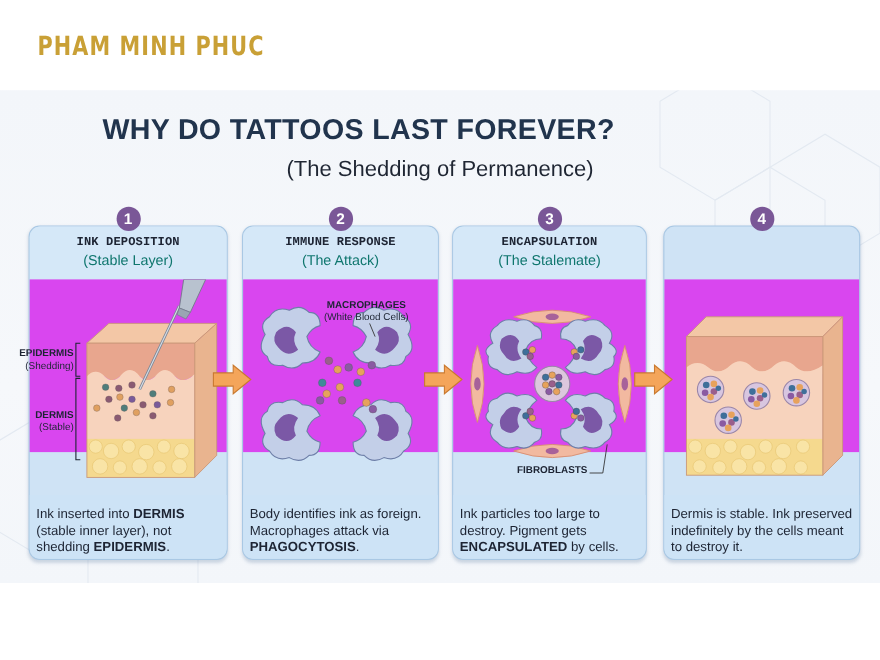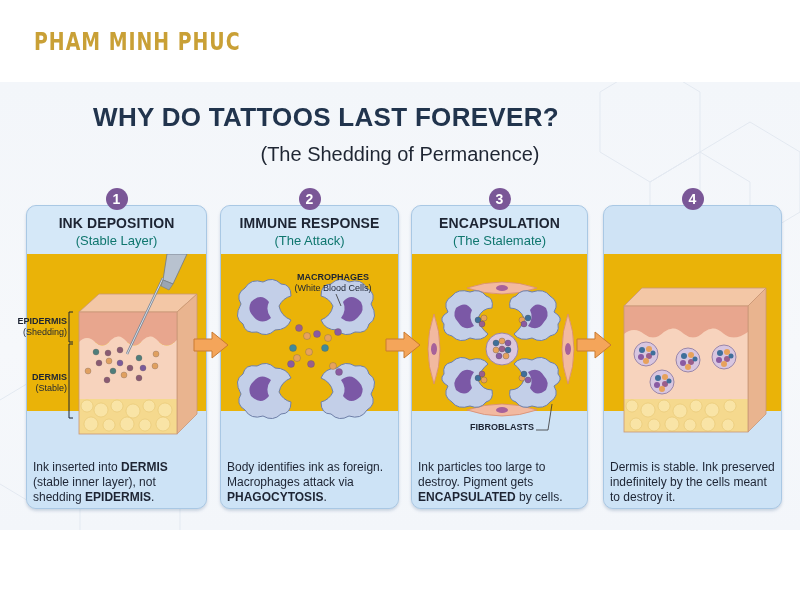--- a/index.html
+++ b/index.html
@@ -43,25 +43,25 @@
     position: absolute; top: -18px; left: 50%; margin-left: -11px;
     width: 22px; height: 22px; border-radius: 50%;
     background: #7a5797; color: #fff; font-weight: bold; font-size: 14px;
     text-align: center; line-height: 22px;
   }
   .step .head {
     position: absolute; left: 0; right: 0; top: 0; height: 48px;
     text-align: center; padding-top: 9px;
     background: #d5e8f8; border-radius: 10px 10px 0 0;
   }
-  .step .head .h1 { font-weight: bold; font-size: 14px; color: #1d2433; letter-spacing: 0.1px; }
+  .step .head .h1 { font-weight: bold; font-size: 11px; color: #1d2433; letter-spacing: 0.1px; font-family: Liberation Mono, monospace; }
   .step .head .h2 { font-size: 13px; color: #0f766e; margin-top: 2px; }
   .step .img {
     position: absolute; left: 0; right: 0; top: 48px; height: 157px;
-    background: #eab308;
+    background: #d946ef;
   }
   .step .img svg { position: absolute; left: 0; top: 0; }
   .step .foot {
     position: absolute; left: 0; right: 0; top: 244px; bottom: 0;
     background: #cde3f6; border-radius: 0 0 10px 10px;
     text-align: left; font-size: 12px; line-height: 15px; color: #1d2433;
     padding: 10px 6px 0 6px;
   }
   .foot b { font-weight: bold; }
 

